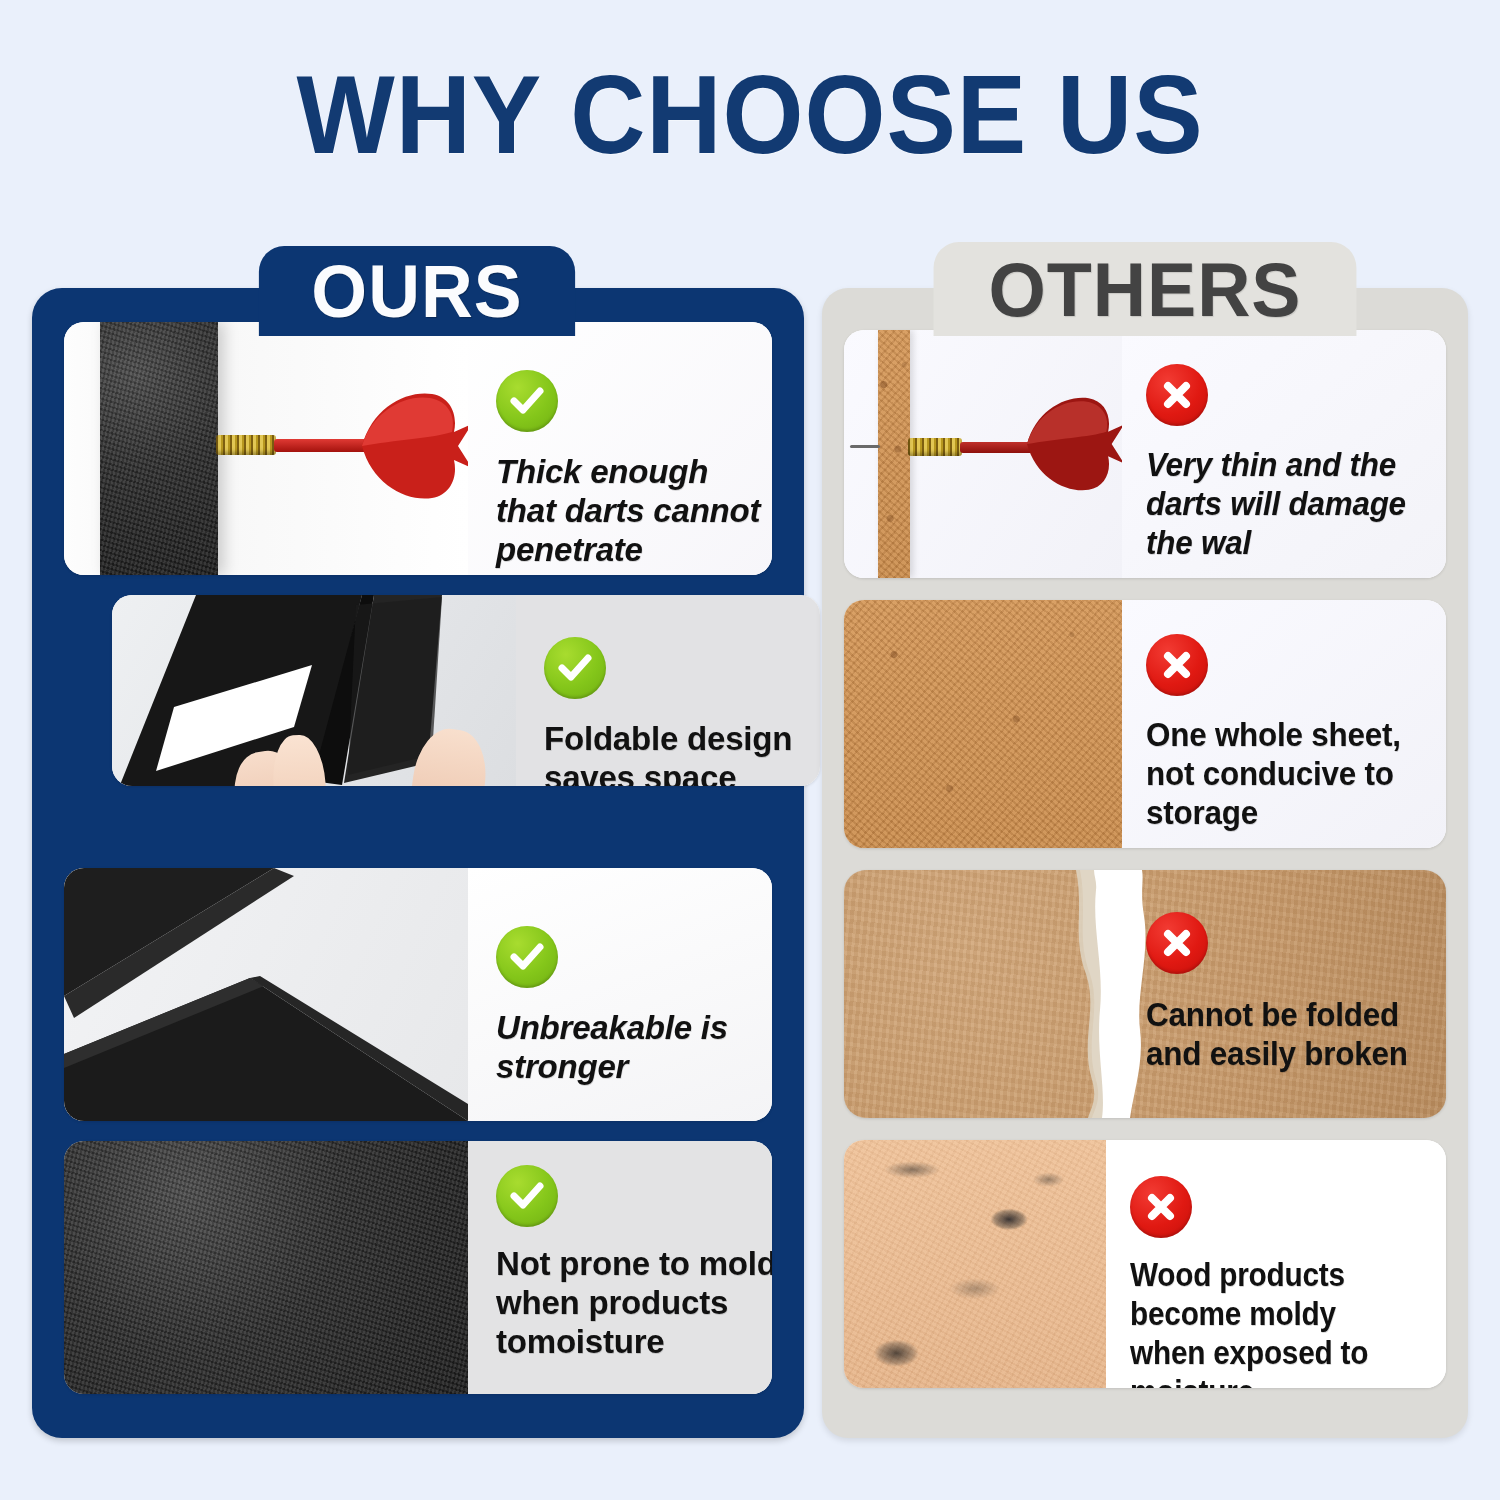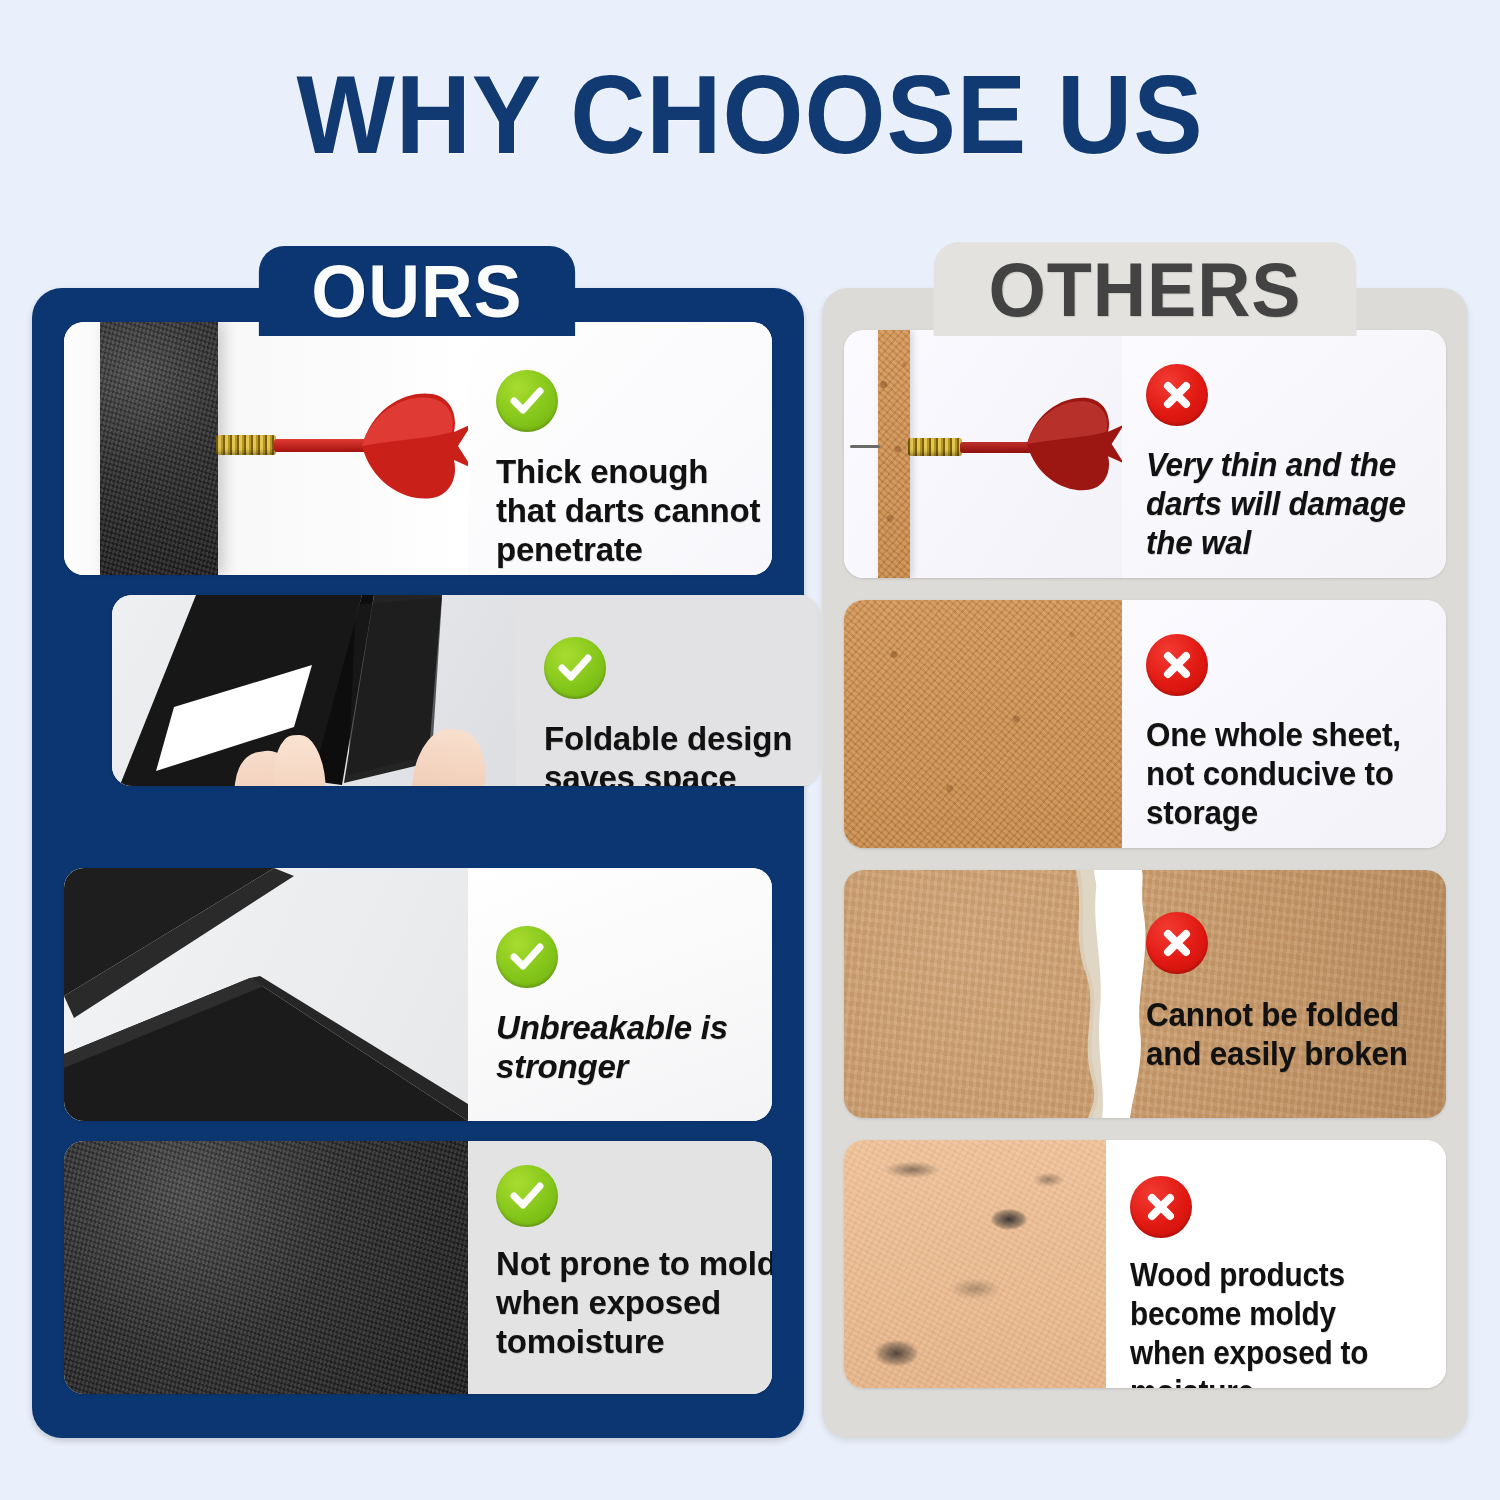--- a/index.html
+++ b/index.html
@@ -126,20 +126,21 @@
       radial-gradient(circle at 82% 14%, rgba(140,90,45,.35) 0 2px, transparent 3px),
       repeating-linear-gradient(41deg, rgba(150,96,44,.25) 0 2px, rgba(215,160,105,.25) 2px 5px),
       repeating-linear-gradient(131deg, rgba(120,72,30,.18) 0 2px, rgba(226,178,123,.2) 2px 6px),
       linear-gradient(#d79c5f,#c98d4f);
   }
   .kraft{
     background:
       repeating-linear-gradient(95deg, rgba(255,255,255,.05) 0 3px, rgba(110,70,35,.07) 3px 7px),
       repeating-linear-gradient(8deg, rgba(255,255,255,.04) 0 4px, rgba(120,78,40,.06) 4px 9px),
       radial-gradient(circle at 20% 30%, #d3a97c 0%, #c79a6b 60%, #b98d5f 100%);
+    border-radius: 22px;
   }
   .moldcork{
     background:
       radial-gradient(ellipse 26px 15px at 63% 32%, rgba(30,30,35,.85) 0%, rgba(60,55,50,.4) 55%, transparent 72%),
       radial-gradient(ellipse 30px 18px at 20% 86%, rgba(35,33,32,.75) 0%, rgba(70,62,55,.35) 55%, transparent 75%),
       radial-gradient(ellipse 40px 12px at 26% 12%, rgba(55,50,45,.55) 0%, transparent 70%),
       radial-gradient(ellipse 22px 10px at 78% 16%, rgba(55,50,45,.45) 0%, transparent 72%),
       radial-gradient(ellipse 34px 14px at 50% 60%, rgba(60,55,48,.35) 0%, transparent 75%),
       repeating-linear-gradient(28deg, rgba(180,120,70,.10) 0 2px, rgba(240,198,158,.16) 2px 5px),
       repeating-linear-gradient(118deg, rgba(170,112,62,.08) 0 2px, rgba(245,205,167,.14) 2px 6px),
@@ -172,21 +173,21 @@
       <div class="photo felt" style="left:36px;right:auto;width:118px;top:0;bottom:0;box-shadow:6px 0 14px rgba(0,0,0,.18);"></div>
       <div class="dart-spring" style="left:152px;top:113px;width:60px;height:20px;"></div>
       <div class="dart-shaft" style="left:210px;top:117px;width:106px;height:13px;background:linear-gradient(#e03a34,#a3120d);"></div>
       <div class="dart-flight" style="left:290px;top:66px;width:118px;height:116px;">
         <svg width="118" height="116" viewBox="0 0 118 116">
           <path d="M8 58 C18 20 52 2 78 6 C96 9 104 26 100 44 L118 36 L104 58 L118 80 L100 72 C104 90 96 107 78 110 C52 114 18 96 8 58 Z" fill="#c9201a"></path>
           <path d="M8 58 C18 24 50 6 76 10 C94 13 102 28 98 44 C80 50 40 52 8 58 Z" fill="#e03a34"></path>
         </svg>
       </div>
     </div>
-    <div class="body" style="background:linear-gradient(135deg,#ffffff 0%,#f7f6fa 100%);">
+    <div class="body" style="background:linear-gradient(135deg,#ffffff 0%,#f7f6fa 100%);font-style:italic;">
       <span class="mark check" style="left:28px;top:48px;">
         <svg width="38" height="38" viewBox="0 0 38 38">
             <path d="M6 19 L15 28 L32 9" stroke="#fff" stroke-width="7" fill="none" stroke-linecap="round" stroke-linejoin="round"></path>
           </svg>
       </span>
       <div class="caption" style="left:28px;top:131px;width:276px;">Thick enough that darts cannot penetrate</div>
     </div>
   </div>
 
   <div class="card" style="top:307px;height:191px;margin-left:48px;">
@@ -240,21 +241,21 @@
   </div>
 
   <div class="card" style="top:853px;height:253px;">
     <div class="media felt" style="width:404px;"></div>
     <div class="body" style="background:#e3e3e4;">
       <span class="mark check" style="left:28px;top:24px;">
         <svg width="38" height="38" viewBox="0 0 38 38">
             <path d="M6 19 L15 28 L32 9" stroke="#fff" stroke-width="7" fill="none" stroke-linecap="round" stroke-linejoin="round"></path>
           </svg>
       </span>
-      <div class="caption" style="left:28px;top:104px;width:282px;">Not prone to mold when exposed tomoisture</div>
+      <div class="caption" style="left:28px;top:104px;width:282px;">Not prone to mold when products tomoisture</div>
     </div>
   </div>
 </div>
 
 <div class="panel others" id="others-panel">
 
   <div class="card" style="top:42px;height:248px;">
     <div class="media" style="width:278px;">
       <div class="photo" style="background:linear-gradient(125deg,#fafaff 0%,#f2f2f8 100%);"></div>
       <div class="photo cork" style="left:34px;width:32px;right:auto;top:0;bottom:0;box-shadow:3px 0 7px rgba(0,0,0,.14);"></div>

